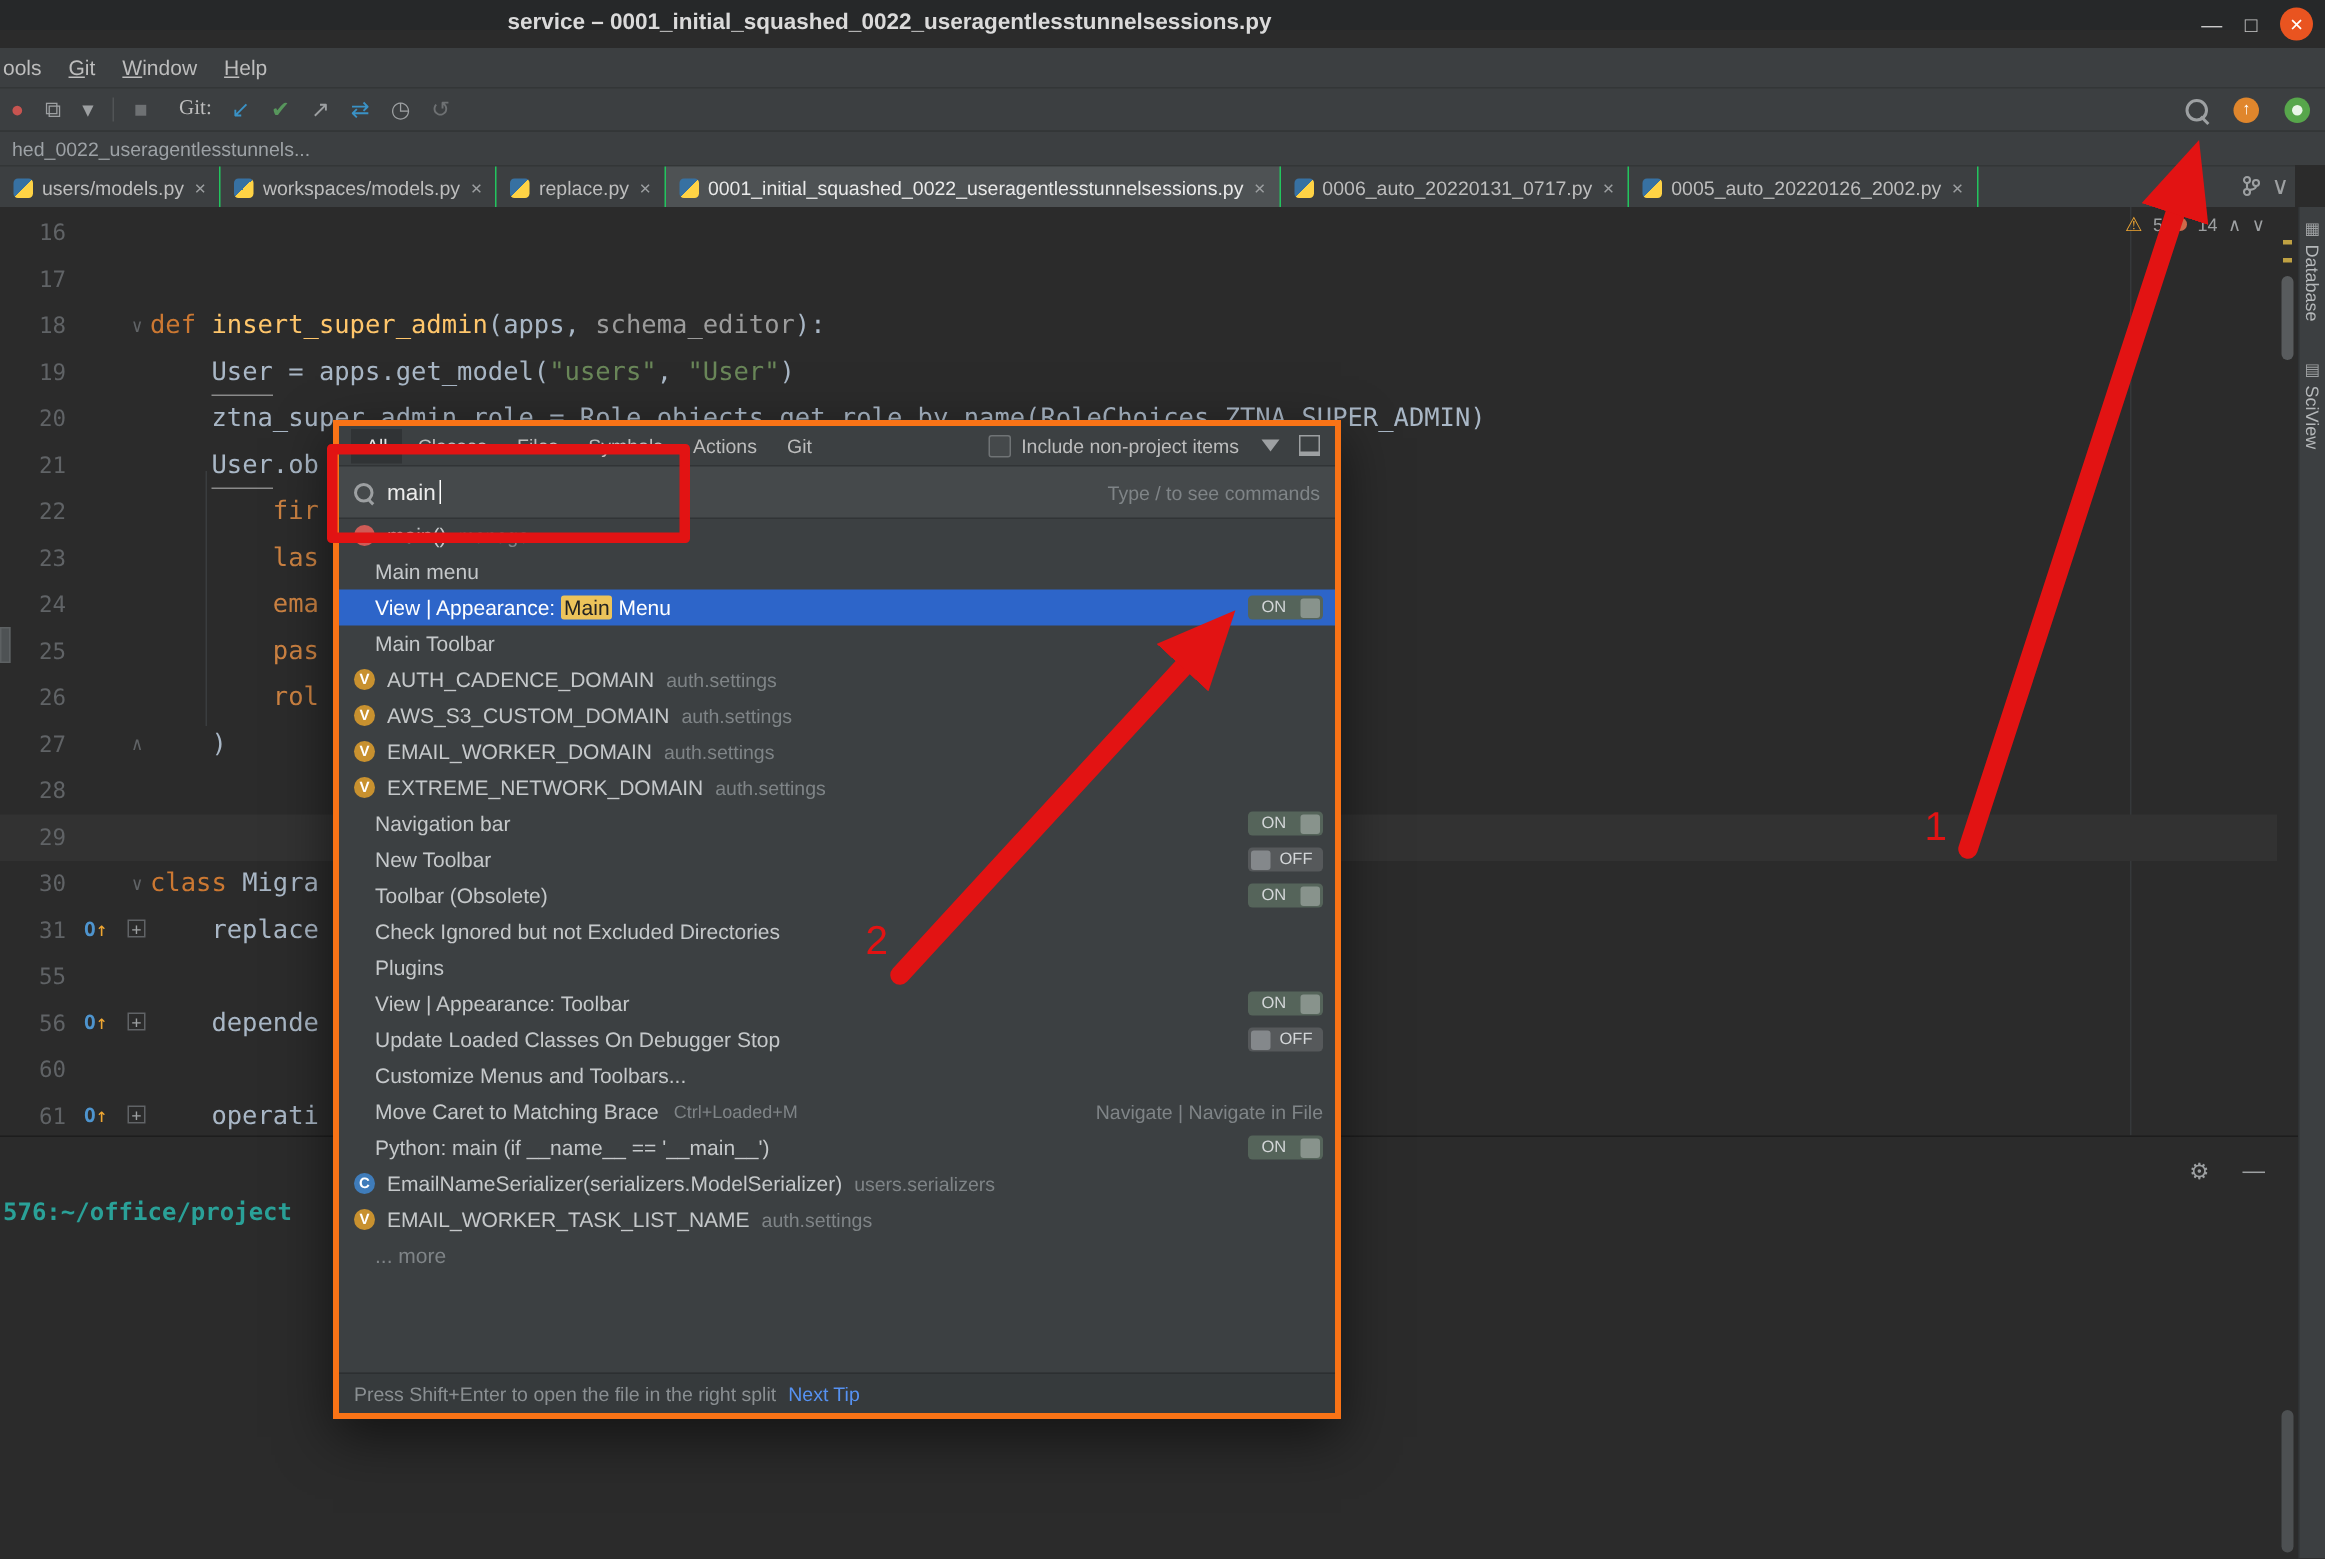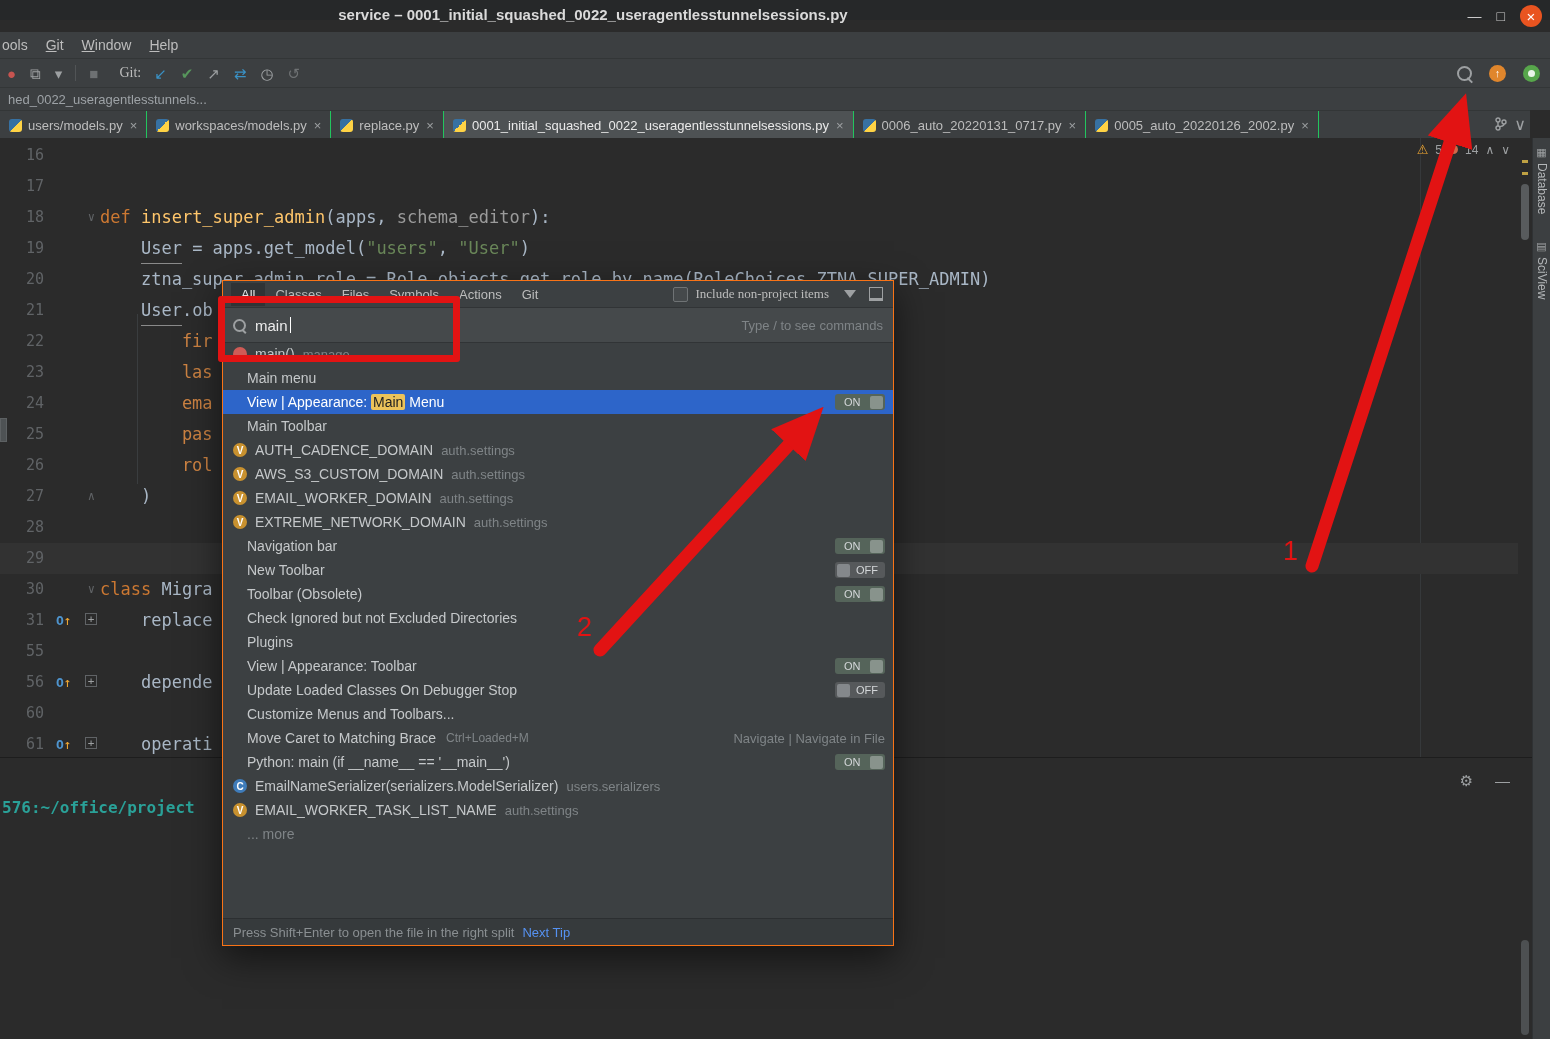--- a/index.html
+++ b/index.html
@@ -64,25 +64,25 @@
   .vbtn{display:flex;flex-direction:column;align-items:center;gap:4px;color:#b4b7b9;font-size:12px;}
   .vbtn .vlabel{writing-mode:vertical-rl;}
   .vbtn .vicon{font-size:11px;color:#9da0a2;}
   
   .bottom{position:absolute;top:757px;left:0;width:1532px;height:282px;background:#2b2b2b;border-top:1px solid #1d1d1d;}
   .bctl{position:absolute;top:14px;right:22px;display:flex;gap:22px;color:#9da0a2;font-size:15px;}
   .term{position:absolute;top:40px;left:2px;font-family:"DejaVu Sans Mono",monospace;font-weight:bold;font-size:16px;color:#2aa198;white-space:pre;}
   .bthumb{position:absolute;right:21px;top:940px;width:8px;height:95px;border-radius:4px;background:#4d5052;}
   .lsliver{position:absolute;left:0;top:418px;width:7px;height:24px;background:#4e5254;border:1px solid #5d6163;box-sizing:border-box;}
   
-  .se{position:absolute;left:222px;top:280px;width:672px;height:666px;background:#3c4042;border:1px solid #f97316;box-shadow:0 12px 34px rgba(0,0,0,.55);z-index:50;font-size:14px;box-sizing:border-box;}
+  .se{position:absolute;left:222px;top:280px;width:672px;height:666px;background:#3c4042;border:4px solid #f97316;box-shadow:0 12px 34px rgba(0,0,0,.55);z-index:50;font-size:14px;box-sizing:border-box;}
   .se-tabs{height:26px;display:flex;align-items:center;padding-left:8px;}
   .se-tab{padding:4px 10px;color:#bdbdbd;font-size:13px;}
   .se-tab.sel{background:#303335;color:#e4e4e4;}
-  .se-opts{margin-left:auto;display:flex;align-items:center;gap:7px;padding-right:10px;font-family:Liberation Serif, serif;}
+  .se-opts{margin-left:auto;display:flex;align-items:center;gap:7px;padding-right:10px;}
   .cb{width:13px;height:13px;border:1px solid #6f7375;border-radius:2px;background:#45494b;}
   .cblabel{font-size:13px;color:#bdbdbd;}
   .funnel{width:0;height:0;border-left:6px solid transparent;border-right:6px solid transparent;border-top:8px solid #9da0a2;margin-left:8px;}
   .winico{width:12px;height:10px;border:1px solid #9da0a2;border-bottom-width:3px;margin-left:6px;}
   .se-search{height:34px;background:#45494b;border-top:1px solid #313436;border-bottom:1px solid #313436;display:flex;align-items:center;padding:0 10px;}
   .smag{position:relative;width:9px;height:9px;border:2px solid #9da0a2;border-radius:50%;margin-right:9px;flex:0 0 9px;}
   .smag::after{content:"";position:absolute;left:8px;top:8px;width:5px;height:2px;background:#9da0a2;transform:rotate(45deg);transform-origin:0 0;}
   .sval{color:#ececec;font-size:15px;}
   .scaret{display:inline-block;width:1px;height:16px;background:#fff;margin-left:2px;vertical-align:middle;}
   .shint{margin-left:auto;color:#7f8487;font-size:13px;}

